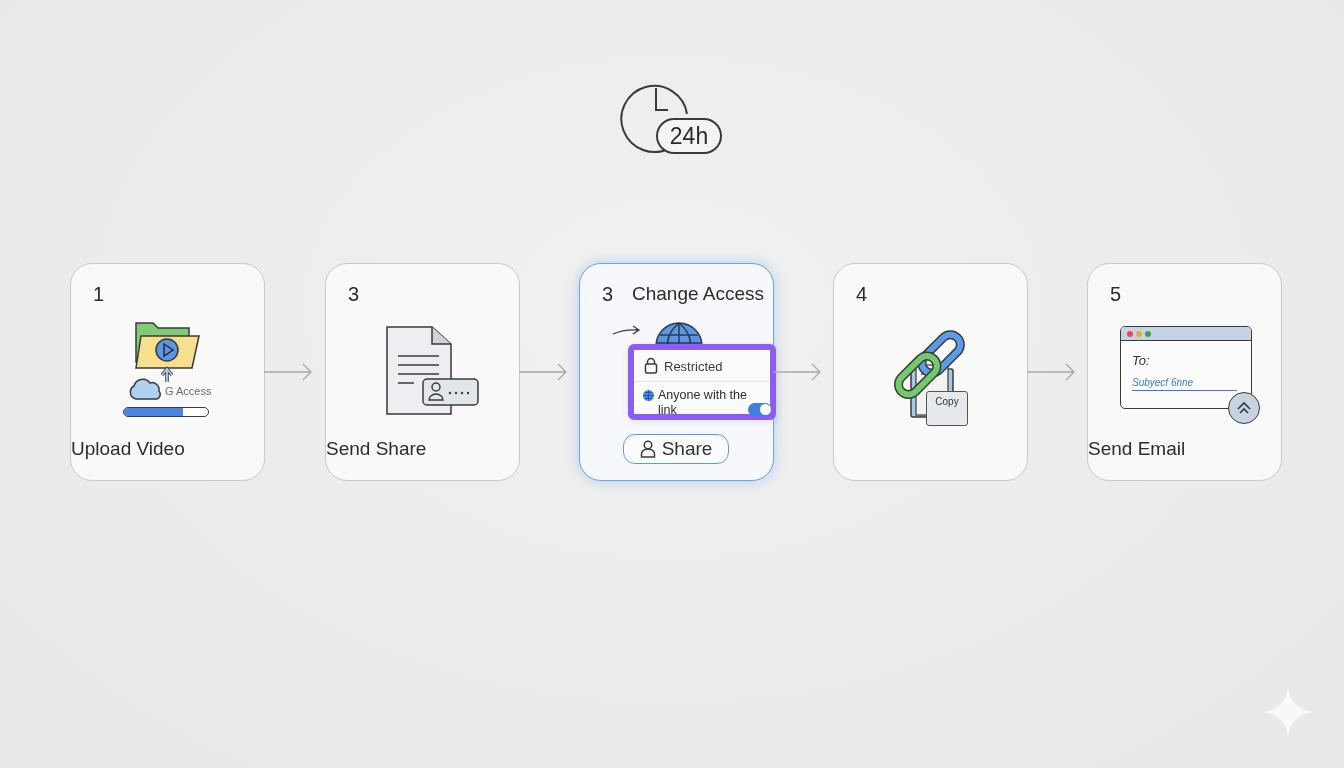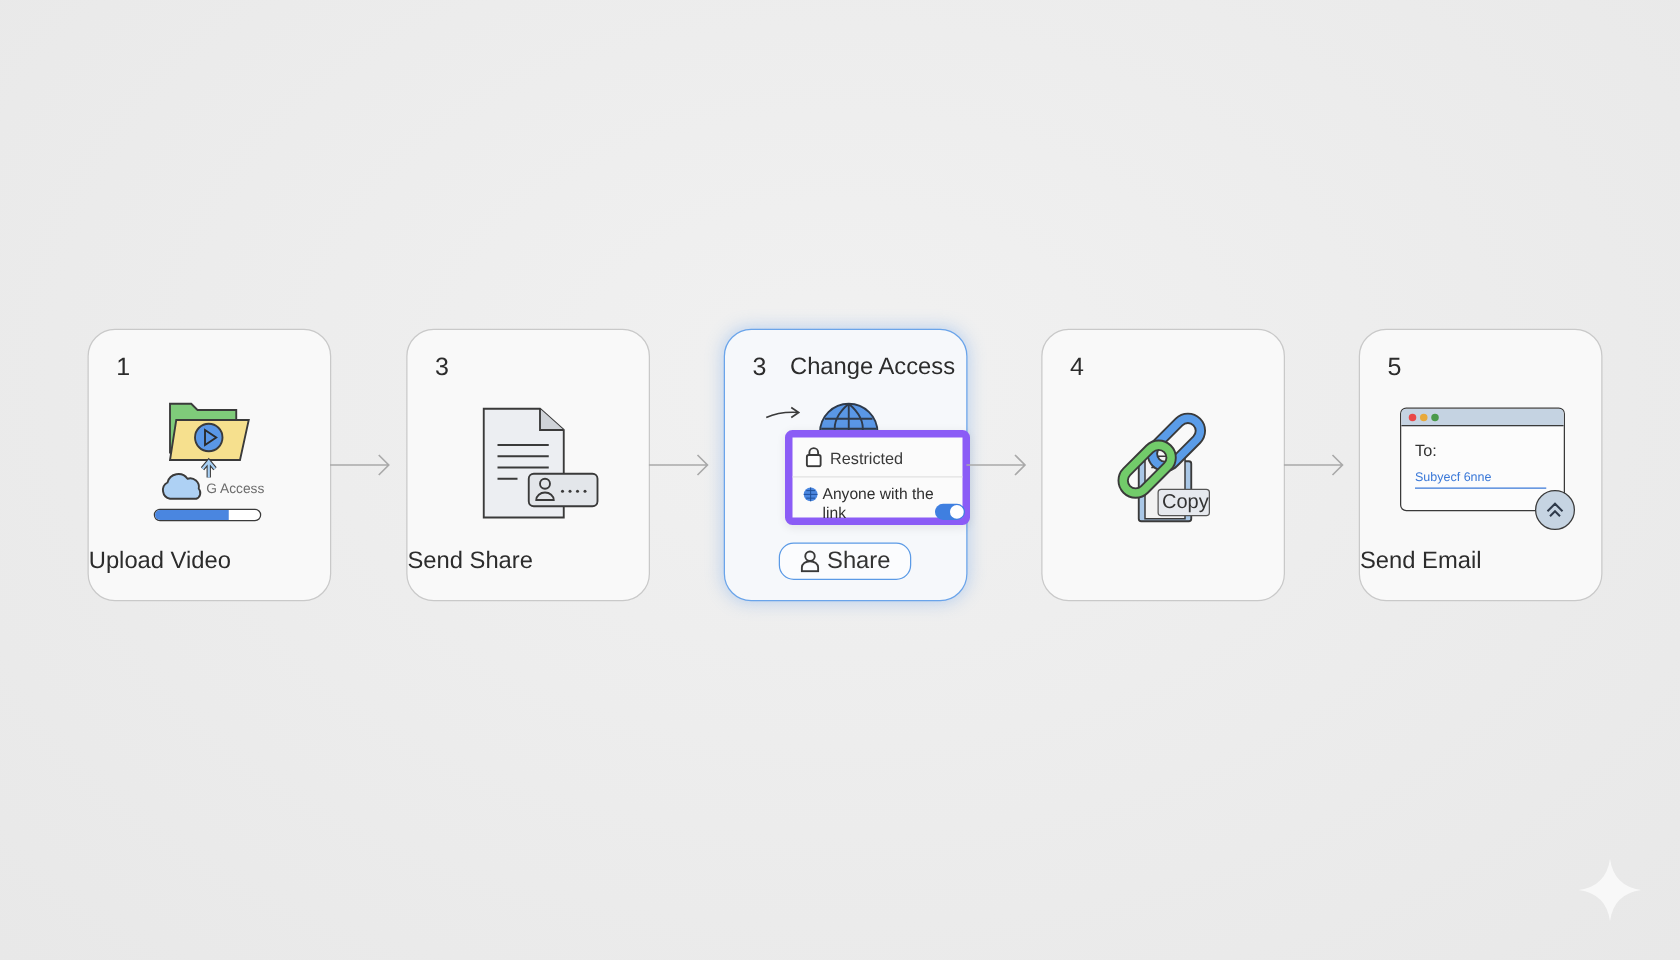--- a/index.html
+++ b/index.html
@@ -73,27 +73,27 @@
     .toggle-knob {
       position: absolute; right: 1px; top: 1px; width: 11px; height: 11px; border-radius: 50%; background: #fff;
     }
     .share-btn {
       position: absolute; left: 43px; top: 170px; width: 106px; height: 30px;
       border: 1.5px solid #5b9ae6; border-radius: 12px; background: #fbfcfe;
       display: flex; align-items: center; justify-content: center; gap: 6px;
       font-size: 19px; color: #333;
     }
     .copy-tag {
-      position: absolute; left: 92px; top: 127px; width: 42px; height: 22px;
+      position: absolute; left: 92px; top: 127px; width: 42px; height: 35px;
       background: #e6e9ee; border: 1.5px solid #555; border-radius: 3px;
-      font-size: 16px; line-height: 19px; text-align: right; color: #333;
+      font-size: 10px; line-height: 19px; text-align: center; color: #333;
     }
     .mail-win {
       position: absolute; left: 32px; top: 62px; width: 132px; height: 83px;
-      border: 1.8px solid #3a3a3a; border-radius: 5px; background: #fcfcfc; overflow: hidden;
+      border: 1.8px solid #3a3a3a; border-radius: 5px; background: #fcfcfc; overflow: hidden; font-style: italic;
     }
     .mail-bar {
       height: 14px; background: #c5d3e2; border-bottom: 1.5px solid #3a3a3a; position: relative;
     }
     .dot { position: absolute; top: 4px; width: 6px; height: 6px; border-radius: 50%; }
     .mail-to { position: absolute; left: 11px; top: 26px; font-size: 13px; color: #333; }
     .mail-subject {
       position: absolute; left: 11px; top: 50px; width: 105px; font-size: 10px; color: #3a78d8;
       border-bottom: 1.5px solid #3a78d8; padding-bottom: 2px;
     }
@@ -102,20 +102,27 @@
       border-radius: 50%; background: #c6d4e2; border: 1.8px solid #3a3a3a;
       display: flex; align-items: center; justify-content: center;
     }
     .sparkle { position: absolute; left: 1262px; top: 686px; width: 52px; height: 52px; }
   </style>
 </head>
 <body>
 
 <div class="canvas">
 
+  <div class="clock">
+    <svg width="80" height="80" viewBox="0 0 80 80" style="position:absolute;left:0;top:0">
+      <path d="M 52 74 A 33 33 0 1 1 69 40" fill="none" stroke="#3a3a3a" stroke-width="2"></path>
+      <path d="M 38 14 L 38 36 L 50 36" fill="none" stroke="#3a3a3a" stroke-width="2"></path>
+    </svg>
+    <div class="clock-badge">24h</div>
+  </div>
 
   <div class="card" style="left:70px">
     <div class="card-num">1</div>
     <div class="icon-wrap" style="left:62px;top:56px;width:70px;height:75px">
       <svg width="70" height="75" viewBox="0 0 70 75">
         <path d="M3 3 H20 L25 8 H56 V42 H3 Z" fill="#7fcb7a" stroke="#3a3a3a" stroke-width="1.5"></path>
         <path d="M8 16 H66 L59 48 H3 Z" fill="#f6e08e" stroke="#3a3a3a" stroke-width="1.5"></path>
         <circle cx="34" cy="30" r="11" fill="#5a97e6" stroke="#3a3a3a" stroke-width="1.5"></circle>
         <path d="M31 24 L40 30 L31 36 Z" fill="none" stroke="#2a2a2a" stroke-width="1.5"></path>
         <path d="M34 62 V50 M29 55 L34 49 L39 55" fill="none" stroke="#3a3a3a" stroke-width="3.5"></path>

